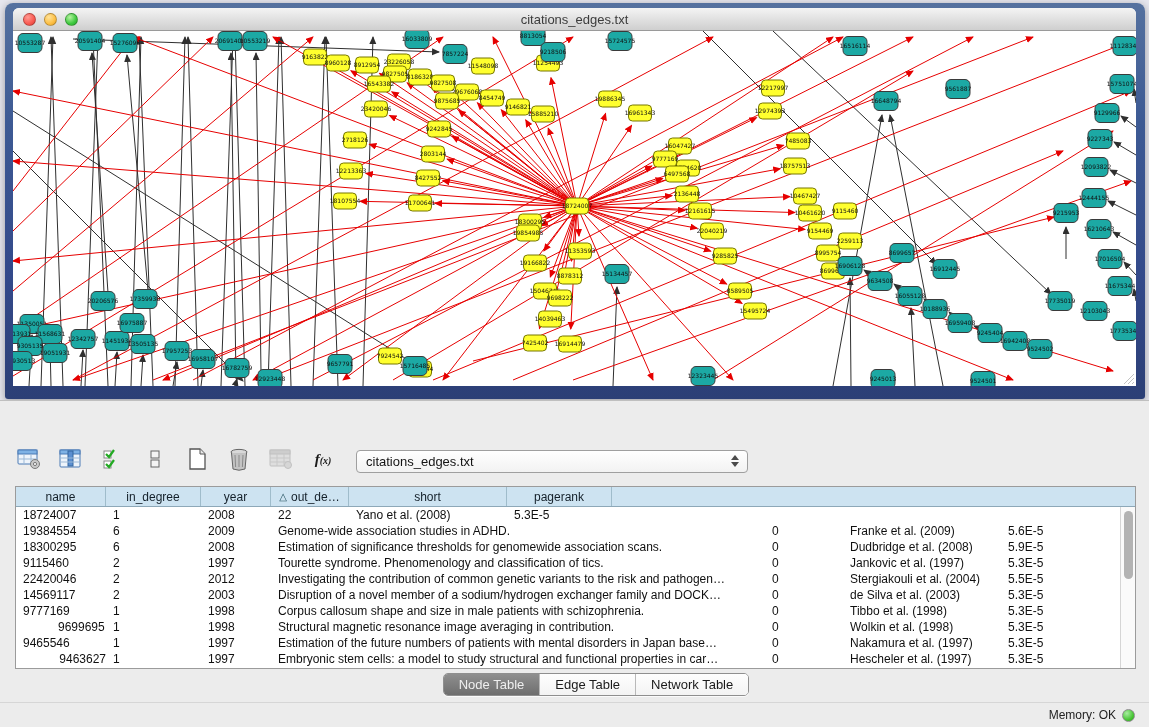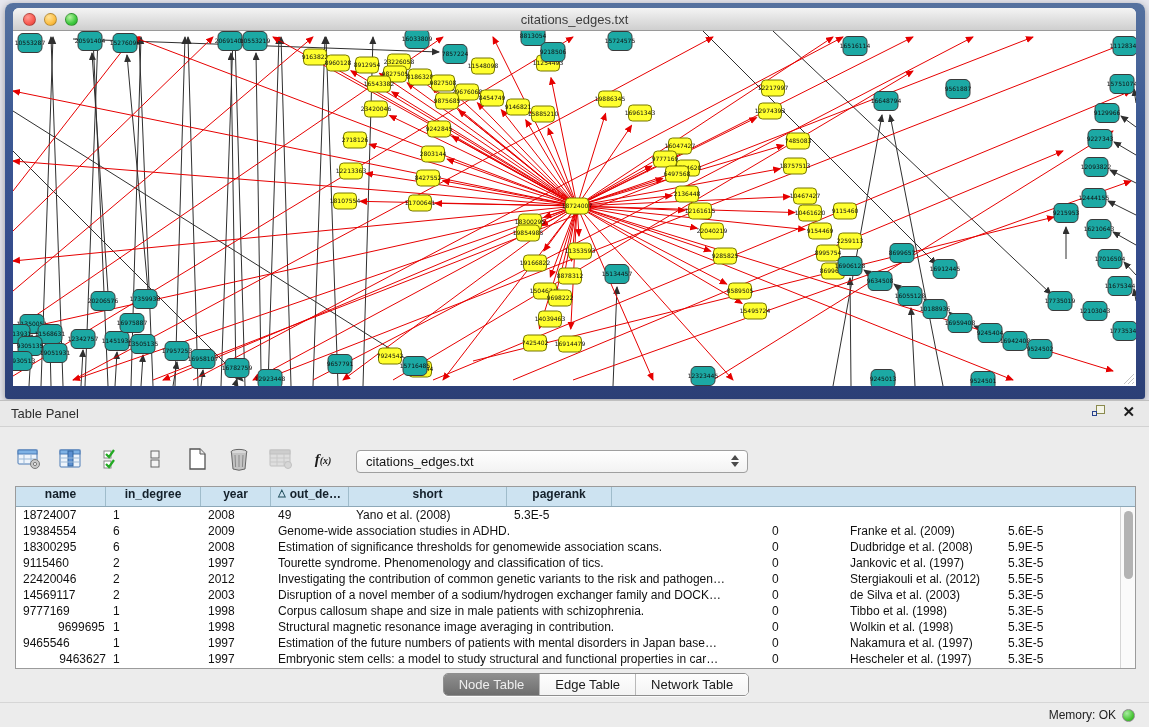--- a/index.html
+++ b/index.html
@@ -42,22 +42,22 @@
   .combo { position:relative; margin-left:6px; width:392px; height:23px; background:linear-gradient(180deg,#ffffff,#f2f2f2);
     border:1px solid #9f9f9f; border-radius:4px; box-shadow:inset 0 1px 0 #fff; display:flex; align-items:center; }
   .combo-text { margin-left:9px; font-size:13px; color:#141414; }
   .combo-arrows { position:absolute; right:8px; top:4px; display:flex; flex-direction:column; gap:2px; }
   .combo-arrows i { display:block; width:0; height:0; border-left:4px solid transparent; border-right:4px solid transparent; }
   .combo-arrows .up { border-bottom:5px solid #4a4a4a; }
   .combo-arrows .dn { border-top:5px solid #4a4a4a; }
 
   .tbl { position:absolute; left:15px; top:85px; width:1121px; height:183px; background:#fff; border:1px solid #9b9b9b; }
   .thead { display:flex; height:20px; background:#cde3f1; border-bottom:1px solid #8da8b8; }
-  .th { flex:none; display:flex; align-items:flex-start; justify-content:center; font-size:12px; color:#14202a;
-    border-right:1px solid #9fbccb; height:100%; overflow:hidden; white-space:nowrap;font-weight:bold; }
+  .th { flex:none; display:flex; align-items:center; justify-content:center; font-size:12px; color:#14202a;
+    border-right:1px solid #9fbccb; height:100%; overflow:hidden; white-space:nowrap; }
   .sortmark { font-size:10px; color:#23505e; margin-right:4px; }
   .tbody { position:relative; }
   .tr { display:flex; height:16px; }
   .td { flex:none; font-size:12px; color:#101010; line-height:16px; padding-left:7px;
     white-space:nowrap; overflow:hidden; }
   .vscroll { position:absolute; right:0; top:20px; bottom:0; width:15px; background:#fafafa; border-left:1px solid #d5d5d5; }
   .vthumb { position:absolute; left:3px; top:4px; width:9px; height:68px; border-radius:5px; background:#b3b3b3; }
 
   .tabsbar { position:absolute; left:0; top:272px; width:100%; display:flex; justify-content:center; }
   .seg { display:flex; border:1px solid #8f8f8f; border-radius:5px; overflow:hidden; background:#fdfdfd; box-shadow:0 1px 0 rgba(255,255,255,.8);margin-left:43px; }
@@ -702,30 +702,20 @@
             </g>
           </svg>
         <svg class="grip" width="12" height="12">
           <path d="M11,1 L1,11 M11,5 L5,11 M11,9 L9,11" stroke="#9a9a9a" stroke-width="1" fill="none"></path>
         </svg>
       </div>
     </div>
   </div>
 
   <div class="table-panel">
-    <div class="panel-header">
-      <span class="panel-title">Table Panel</span>
-      <div class="panel-btns">
-        <span class="float-ico">
-            <span class="sq1"></span>
-            <span class="sq2"></span>
-          </span>
-        <span class="close-x">✕</span>
-      </div>
-    </div>
 
     <div class="toolbar">
       <button class="tbtn">
         <svg width="24" height="22">
             <rect x="1" y="2" width="19" height="14" rx="1" fill="#eef4fb" stroke="#4a7ab5"></rect>
             <rect x="1" y="2" width="19" height="4" fill="#7fb2e5" stroke="#4a7ab5"></rect>
             <path d="M7,6 V16 M14,6 V16 M1,11 H20" stroke="#9db9d6"></path>
             <circle cx="18" cy="16" r="4.5" fill="#c9c9c9" stroke="#7a7a7a"></circle>
             <circle cx="18" cy="16" r="1.6" fill="#f2f2f2" stroke="#7a7a7a"></circle>
           </svg>
@@ -805,21 +795,21 @@
           </div>
           <div class="th" style="width: 105px;">
             <span>pagerank</span>
           </div>
         </div>
       <div class="tbody">
           <div class="tr">
             <div class="td" style="width: 90px;">18724007</div>
             <div class="td" style="width: 95px;">1</div>
             <div class="td" style="width: 70px;">2008</div>
-            <div class="td" style="width: 78px;">49</div>
+            <div class="td" style="width: 78px;">22</div>
             <div class="td" style="width: 158px;">Yano et al. (2008)</div>
             <div class="td" style="width: 105px;">5.3E-5</div>
           </div>
           <div class="tr">
             <div class="td" style="width: 90px;">19384554</div>
             <div class="td" style="width: 95px;">6</div>
             <div class="td" style="width: 70px;">2009</div>
             <div class="td" style="width: 494px;">Genome-wide association studies in ADHD.</div>
             <div class="td" style="width: 78px;">0</div>
             <div class="td" style="width: 158px;">Franke et al. (2009)</div>
@@ -842,21 +832,21 @@
             <div class="td" style="width: 78px;">0</div>
             <div class="td" style="width: 158px;">Jankovic et al. (1997)</div>
             <div class="td" style="width: 105px;">5.3E-5</div>
           </div>
           <div class="tr">
             <div class="td" style="width: 90px;">22420046</div>
             <div class="td" style="width: 95px;">2</div>
             <div class="td" style="width: 70px;">2012</div>
             <div class="td" style="width: 494px;">Investigating the contribution of common genetic variants to the risk and pathogen…</div>
             <div class="td" style="width: 78px;">0</div>
-            <div class="td" style="width: 158px;">Stergiakouli et al. (2012)</div>
+            <div class="td" style="width: 158px;">Stergiakouli et al. (2004)</div>
             <div class="td" style="width: 105px;">5.5E-5</div>
           </div>
           <div class="tr">
             <div class="td" style="width: 90px;">14569117</div>
             <div class="td" style="width: 95px;">2</div>
             <div class="td" style="width: 70px;">2003</div>
             <div class="td" style="width: 494px;">Disruption of a novel member of a sodium/hydrogen exchanger family and DOCK…</div>
             <div class="td" style="width: 78px;">0</div>
             <div class="td" style="width: 158px;">de Silva et al. (2003)</div>
             <div class="td" style="width: 105px;">5.3E-5</div>

